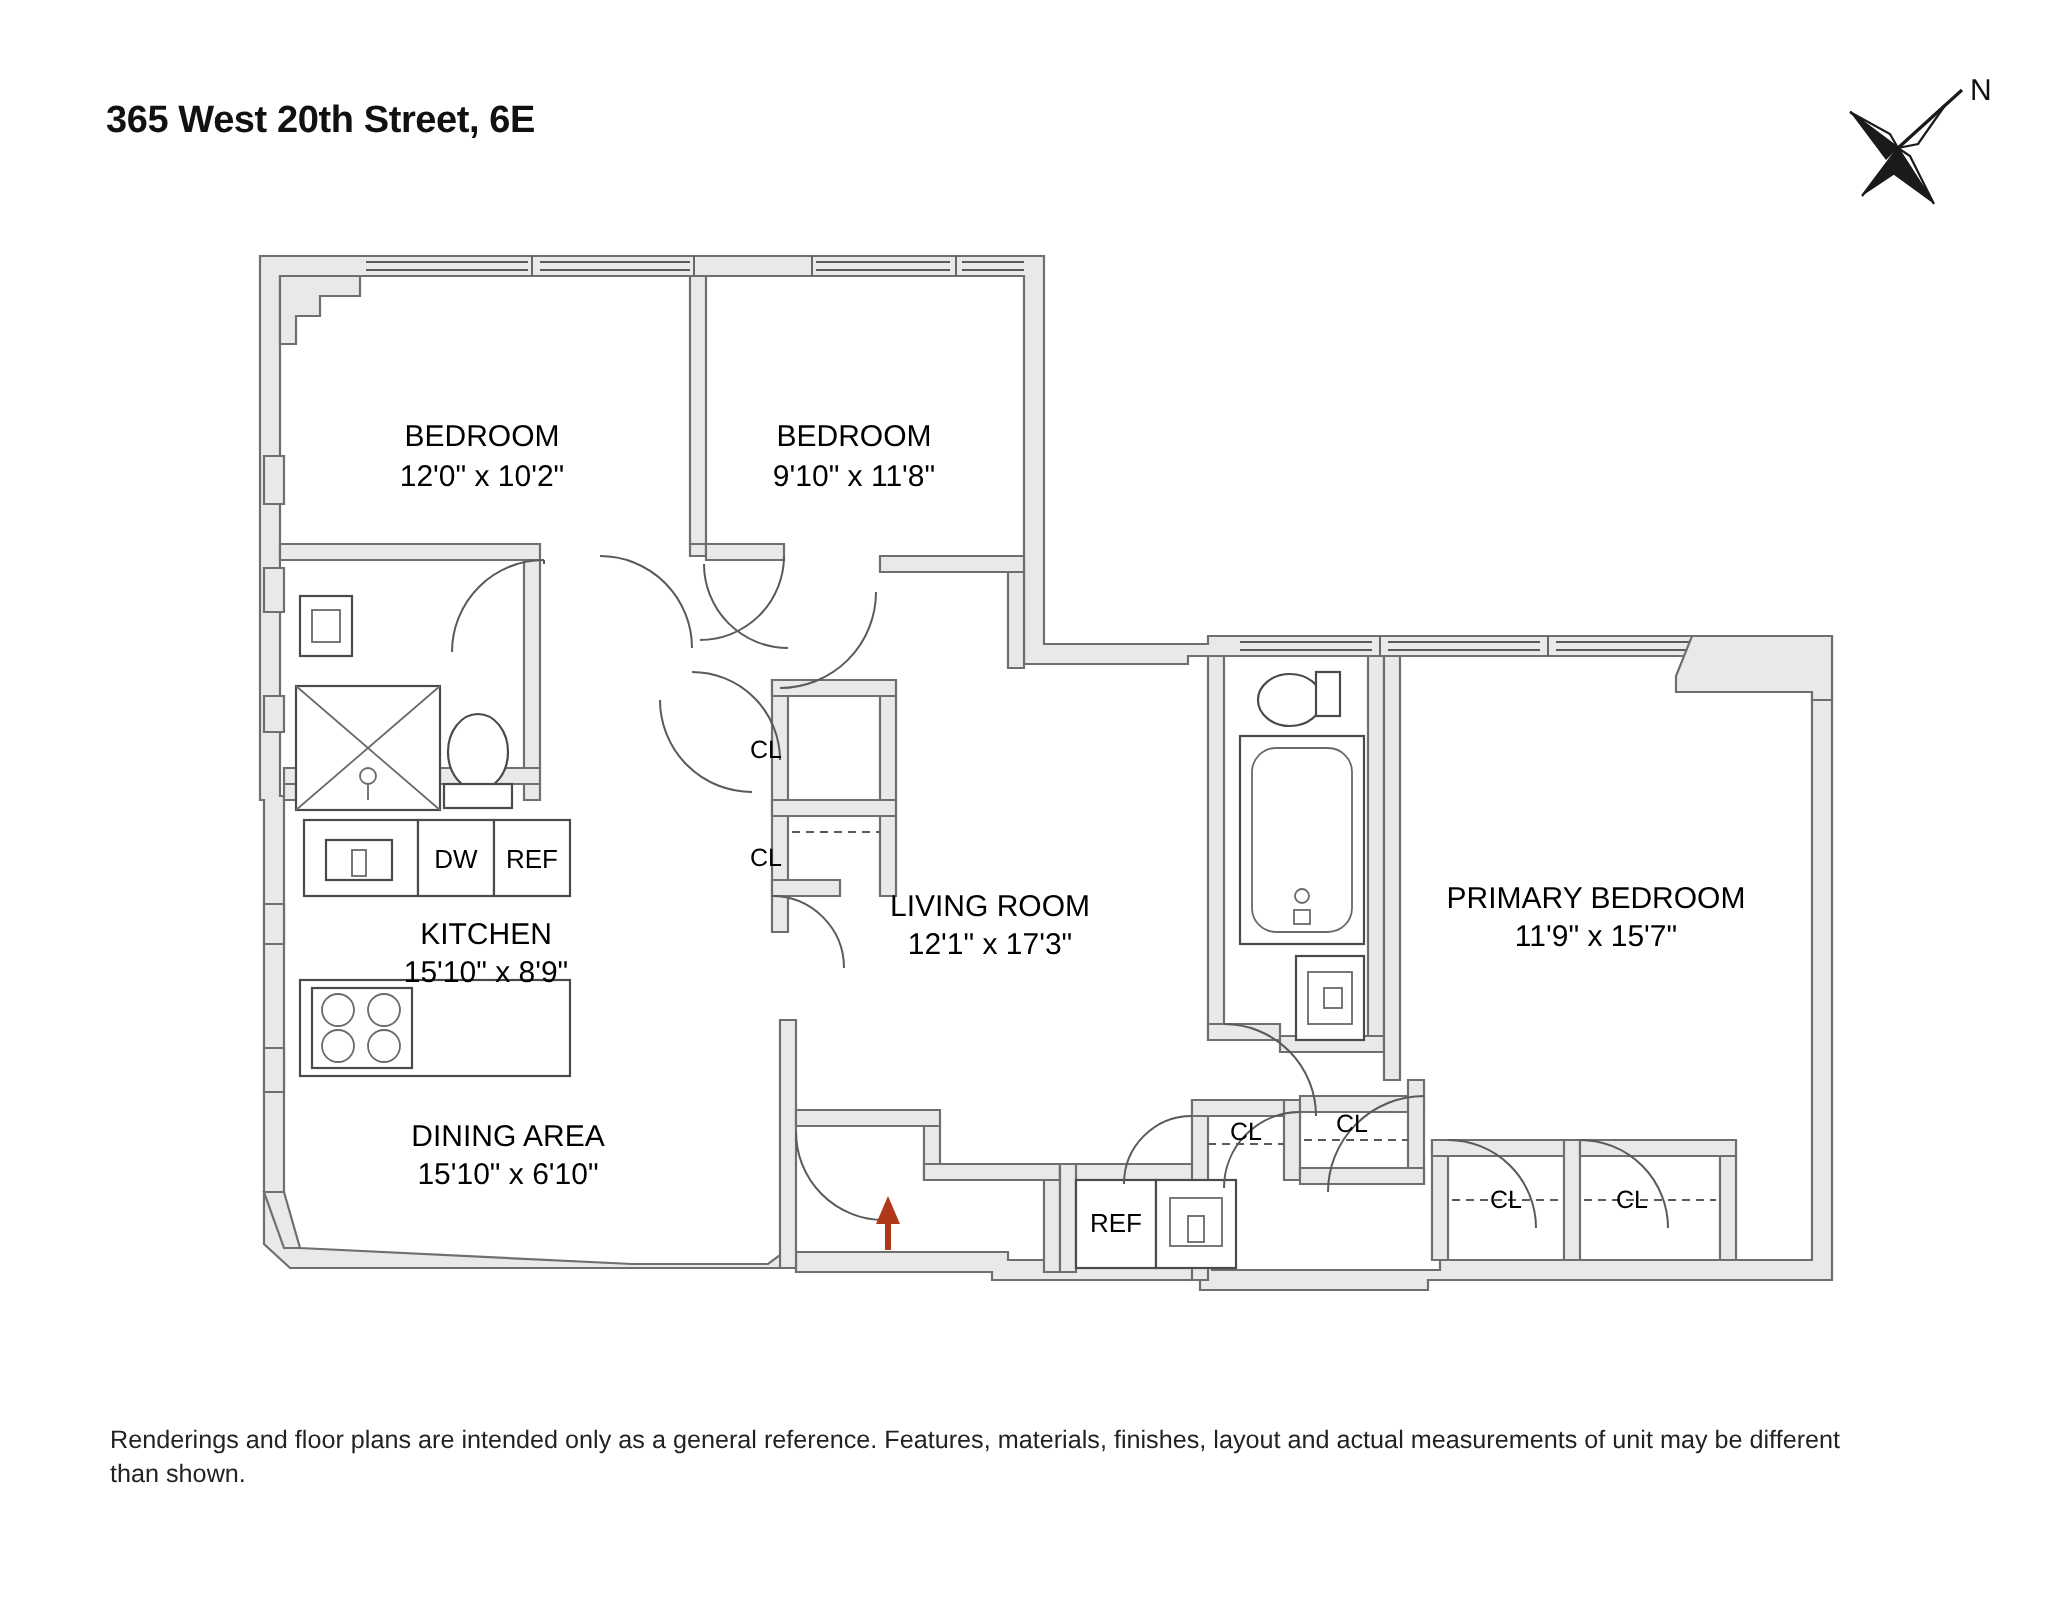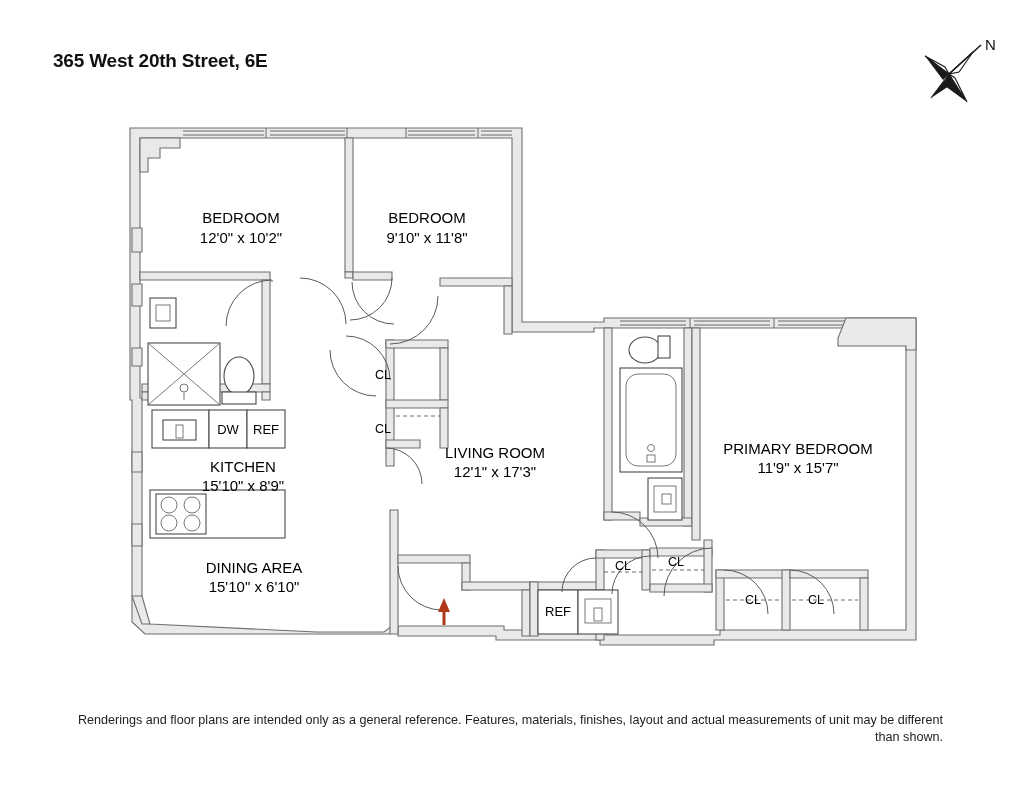--- a/index.html
+++ b/index.html
@@ -44,21 +44,20 @@
     height: 580px;
   }
   #disclaimer {
     position: absolute;
     left: 55px;
     top: 712px;
     width: 888px;
     font-size: 12.6px;
     line-height: 17px;
     color: #222222;
-    text-align: right;
   }
   .rm-name {
     font-family: "Liberation Sans", sans-serif;
     font-size: 15px;
     fill: #000000;
     text-anchor: middle;
   }
   .rm-dim {
     font-family: "Liberation Sans", sans-serif;
     font-size: 15px;

